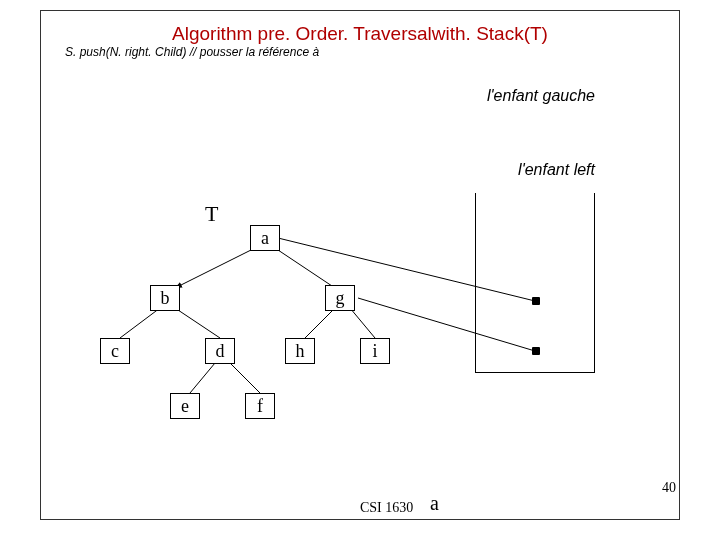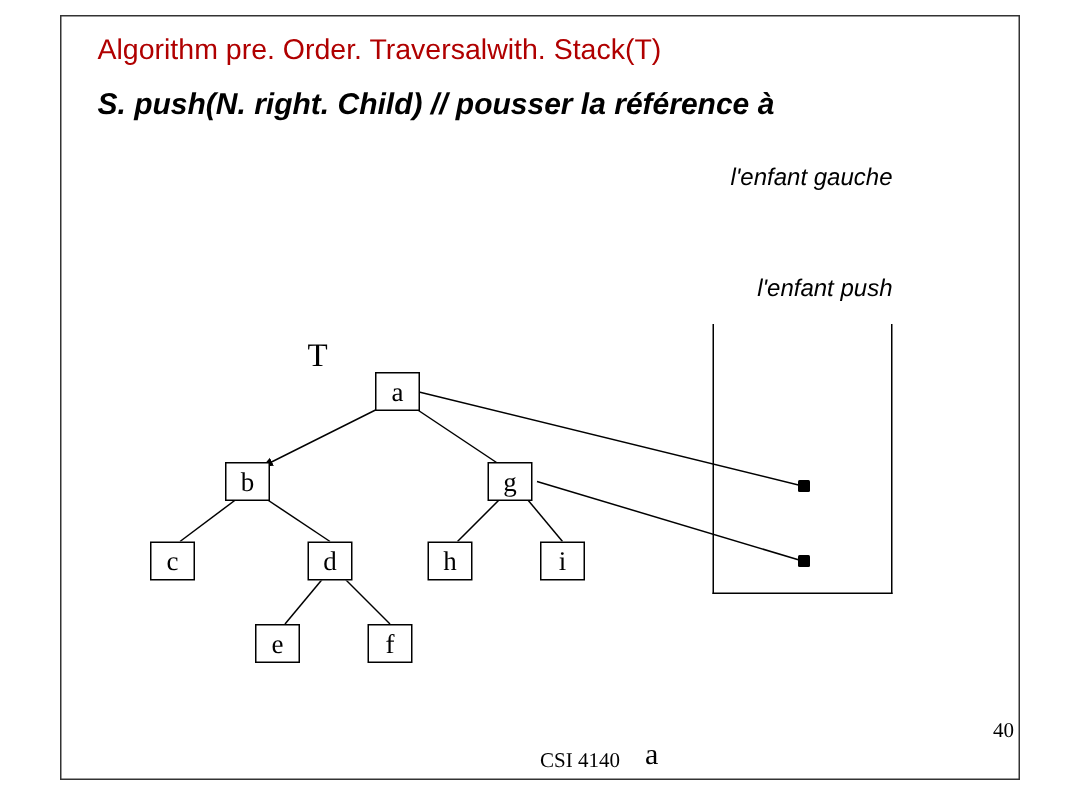--- a/index.html
+++ b/index.html
@@ -15,26 +15,25 @@
     position: absolute;
     left: 40px;
     top: 10px;
     width: 640px;
     height: 510px;
     padding: 12px 24px;
   }
   .title {
     color: #b00000;
     font-size: 19px;
-    margin-bottom: 14px;
+    text-align: center;
   }
   .code-line {
-    font-size: 20px;
+    font-size: 12px;
     margin-bottom: 4px;
-    font-weight: bold;
   }
   .italic { font-style: italic; }
   .indent-right {
     text-align: right;
     padding-right: 60px;
     font-style: italic;
     font-size: 16px;
     margin-bottom: 14px;
     margin-top: 28px;
   }
@@ -110,21 +109,21 @@
 
   <div class="title">Algorithm pre. Order. Traversalwith. Stack(T)</div>
 
   <div class="code-line">
     <span class="italic">S. push(N. right. Child) </span><span class="italic">// pousser la référence à</span>
   </div>
   <div class="indent-right">l'enfant gauche</div>
 
   <div class="gap"></div>
 
-  <div class="indent-right">l'enfant push</div>
+  <div class="indent-right">l'enfant left</div>
 
   <div class="diagram">
 
     <svg class="edges">
       <defs>
         <marker id="arrow" markerWidth="8" markerHeight="8" refX="7" refY="3" orient="auto">
           <path d="M0,0 L7,3 L0,6 Z" fill="#000"></path>
         </marker>
       </defs>
 
@@ -163,15 +162,15 @@
 
     <div class="stack">
       <div class="stack-item" style="left:56px; top:104px;"></div>
       <div class="stack-item" style="left:56px; top:154px;"></div>
     </div>
 
   </div>
 
 </div>
 
-<div class="footer-label" style="left:360px; top:500px;">CSI 4140</div>
+<div class="footer-label" style="left:360px; top:500px;">CSI 1630</div>
 <div class="stack-label" style="left:430px; top:492px;">a</div>
 <div class="page-num" style="left:662px; top:480px;">40</div>
 
 </body></html>

